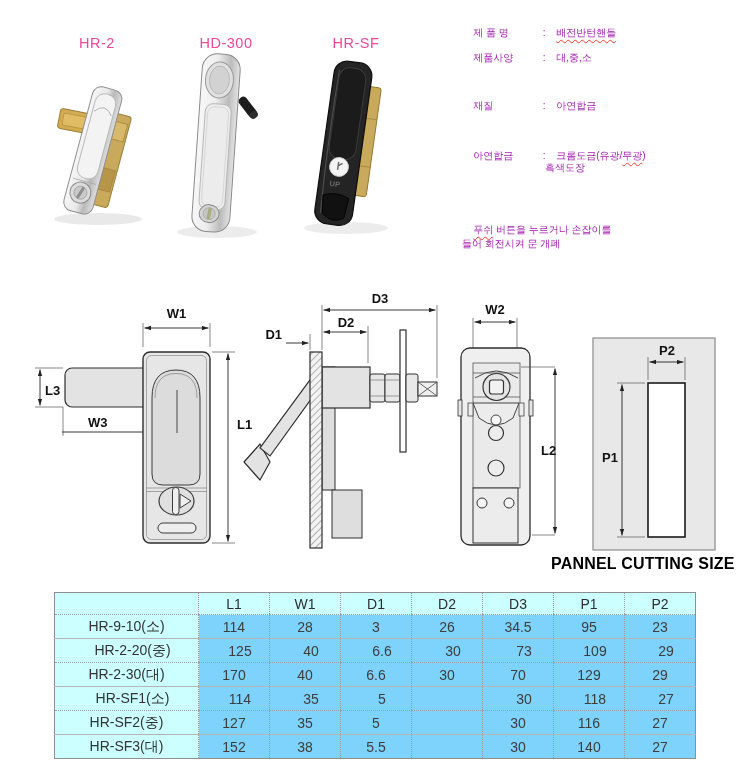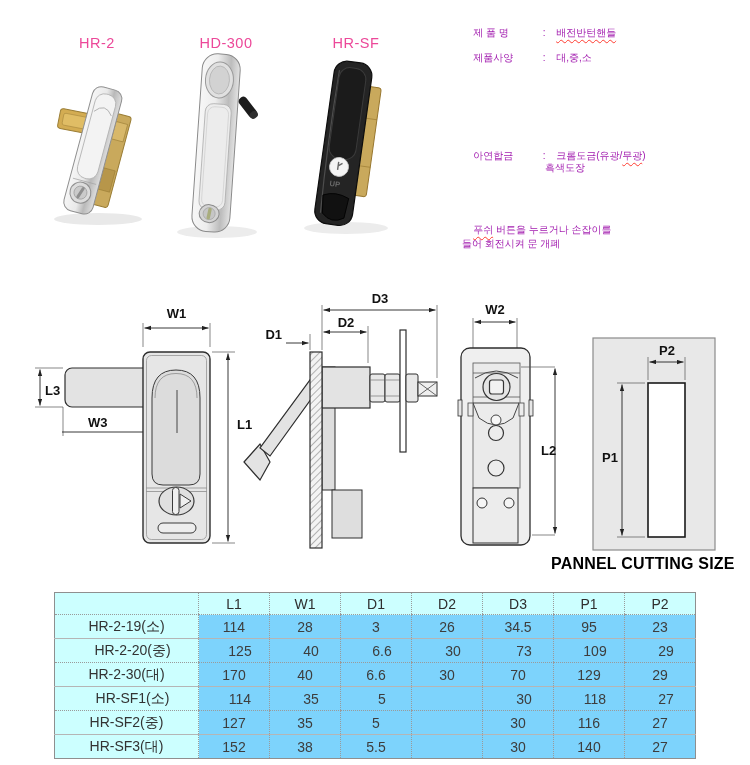--- a/index.html
+++ b/index.html
@@ -127,20 +127,23 @@
   </g>
 </svg>
 
 <div class="specs">
   <div class="spec-row" style="top:3px">
     <span class="spec-label">제 품 명</span><span class="spec-colon">:</span><span class="spec-value wavy">배전반턴핸들</span>
   </div>
   <div class="spec-row" style="top:28px">
     <span class="spec-label">제품사양</span><span class="spec-colon">:</span><span class="spec-value">대,중,소</span>
   </div>
+  <div class="spec-row" style="top:76px">
+    <span class="spec-label">재질</span><span class="spec-colon">:</span><span class="spec-value">아연합금</span>
+  </div>
   <div class="spec-row" style="top:126px">
     <span class="spec-label">아연합금</span><span class="spec-colon">:</span><span class="spec-value"><span>크롬도금(유광/</span><span class="wavy">무광</span><span>)</span></span>
   </div>
   <div class="spec-cont" style="top:149px">흑색도장</div>
   <div class="spec-row" style="top:200px">
     <span class="wavy">푸쉬</span><span> 버튼을 누르거나 손잡이를</span>
   </div>
   <div class="spec-row" style="top:225px">들어 회전시켜 문 개폐</div>
 </div>
 
@@ -313,21 +316,21 @@
     <th></th>
     <th>L1</th>
     <th>W1</th>
     <th>D1</th>
     <th>D2</th>
     <th>D3</th>
     <th>P1</th>
     <th>P2</th>
   </tr>
   <tr class="sep-solid">
-    <td class="model">HR-2-19(소)</td>
+    <td class="model">HR-9-10(소)</td>
     <td>114</td>
     <td>28</td>
     <td>3</td>
     <td>26</td>
     <td>34.5</td>
     <td>95</td>
     <td>23</td>
   </tr>
   <tr class="sep-dot">
     <td class="model">HR-2-20(중)</td>

